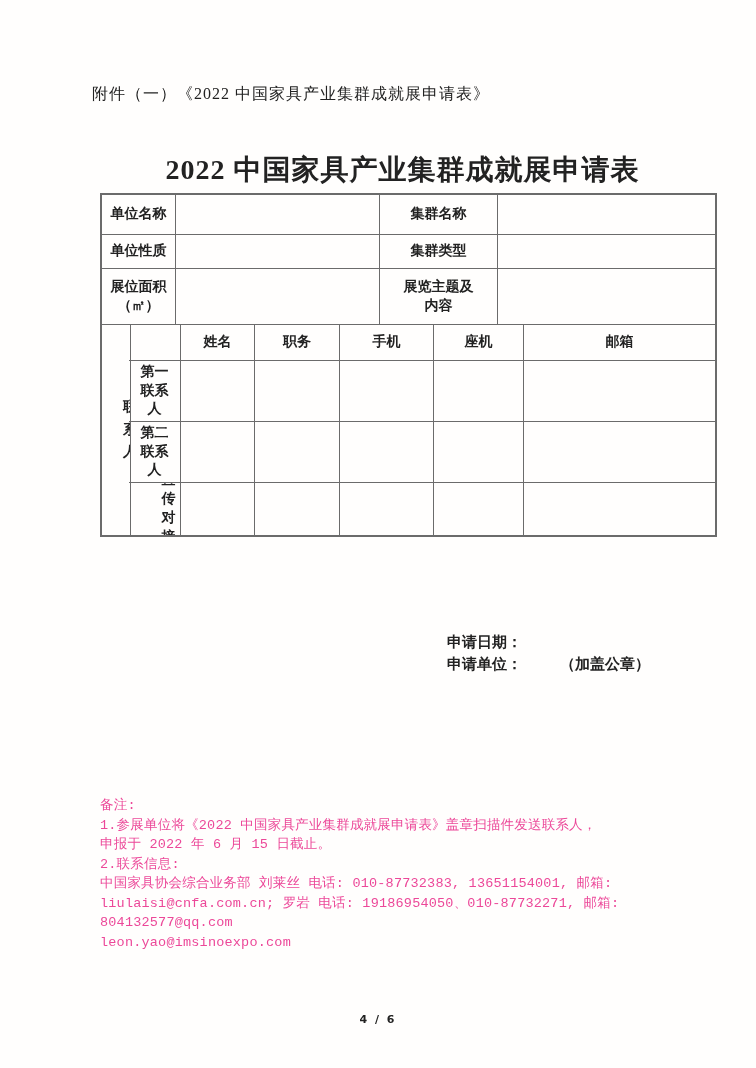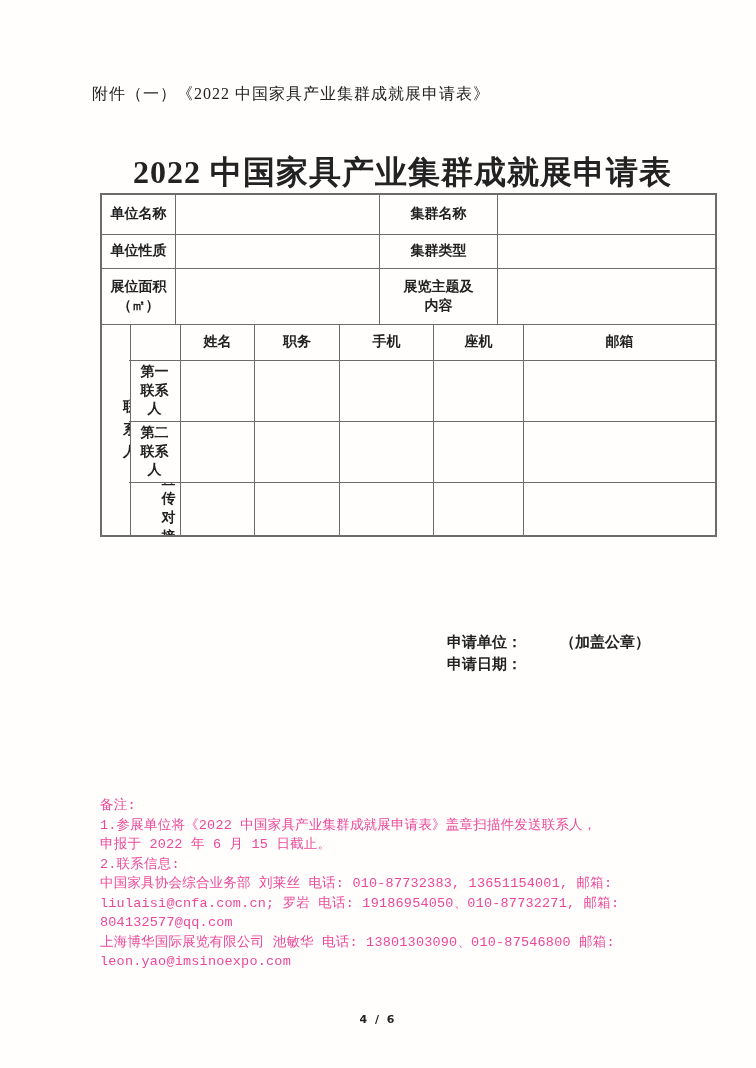--- a/index.html
+++ b/index.html
@@ -12,21 +12,21 @@
     color:#222;
     font-family:"Liberation Serif","DejaVu Serif",serif;
     overflow:hidden;
   }
   .attachment-line {
     position:absolute; left:92px; top:84px;
     font-size:16px; letter-spacing:1px; white-space:nowrap;
   }
   .form-title {
     position:absolute; left:100px; top:151px; width:605px;
-    text-align:center; font-size:32px; font-weight:bold;
+    text-align:center; font-size:28px; font-weight:bold;
     letter-spacing:1px; white-space:nowrap;
   }
   .form-table {
     position:absolute; left:100px; top:193px;
     width:617px; height:344px;
     border:2px solid #6b6b6b;
   }
   .grid-top {
     display:grid;
     grid-template-columns:74px 204px 118px 1fr;
@@ -141,31 +141,30 @@
         </div>
       <div class="cell no-b"></div>
       <div class="cell no-b"></div>
       <div class="cell no-b"></div>
       <div class="cell no-b"></div>
       <div class="cell no-r no-b"></div>
     </div>
   </div>
 
   <div class="signature">
+    <div><span>申请日期：</span></div>
     <div><span>申请单位：</span><span class="stamp-note">（加盖公章）</span></div>
-    <div><span>申请日期：</span></div>
   </div>
 
   <div class="notes">
     <div>备注:</div>
     <div>1.参展单位将《2022 中国家具产业集群成就展申请表》盖章扫描件发送联系人，</div>
     <div>申报于 2022 年 6 月 15 日截止。</div>
     <div>2.联系信息:</div>
     <div>中国家具协会综合业务部 刘莱丝 电话: 010-87732383, 13651154001, 邮箱:</div>
     <div>liulaisi@cnfa.com.cn; 罗岩 电话: 19186954050、010-87732271, 邮箱:</div>
     <div>804132577@qq.com</div>
-    <div>上海博华国际展览有限公司 池敏华 电话: 13801303090、010-87546800 邮箱:</div>
     <div>leon.yao@imsinoexpo.com</div>
   </div>
 
   <div class="page-footer">4 / 6</div>
 
 </div>
 
 </body></html>

